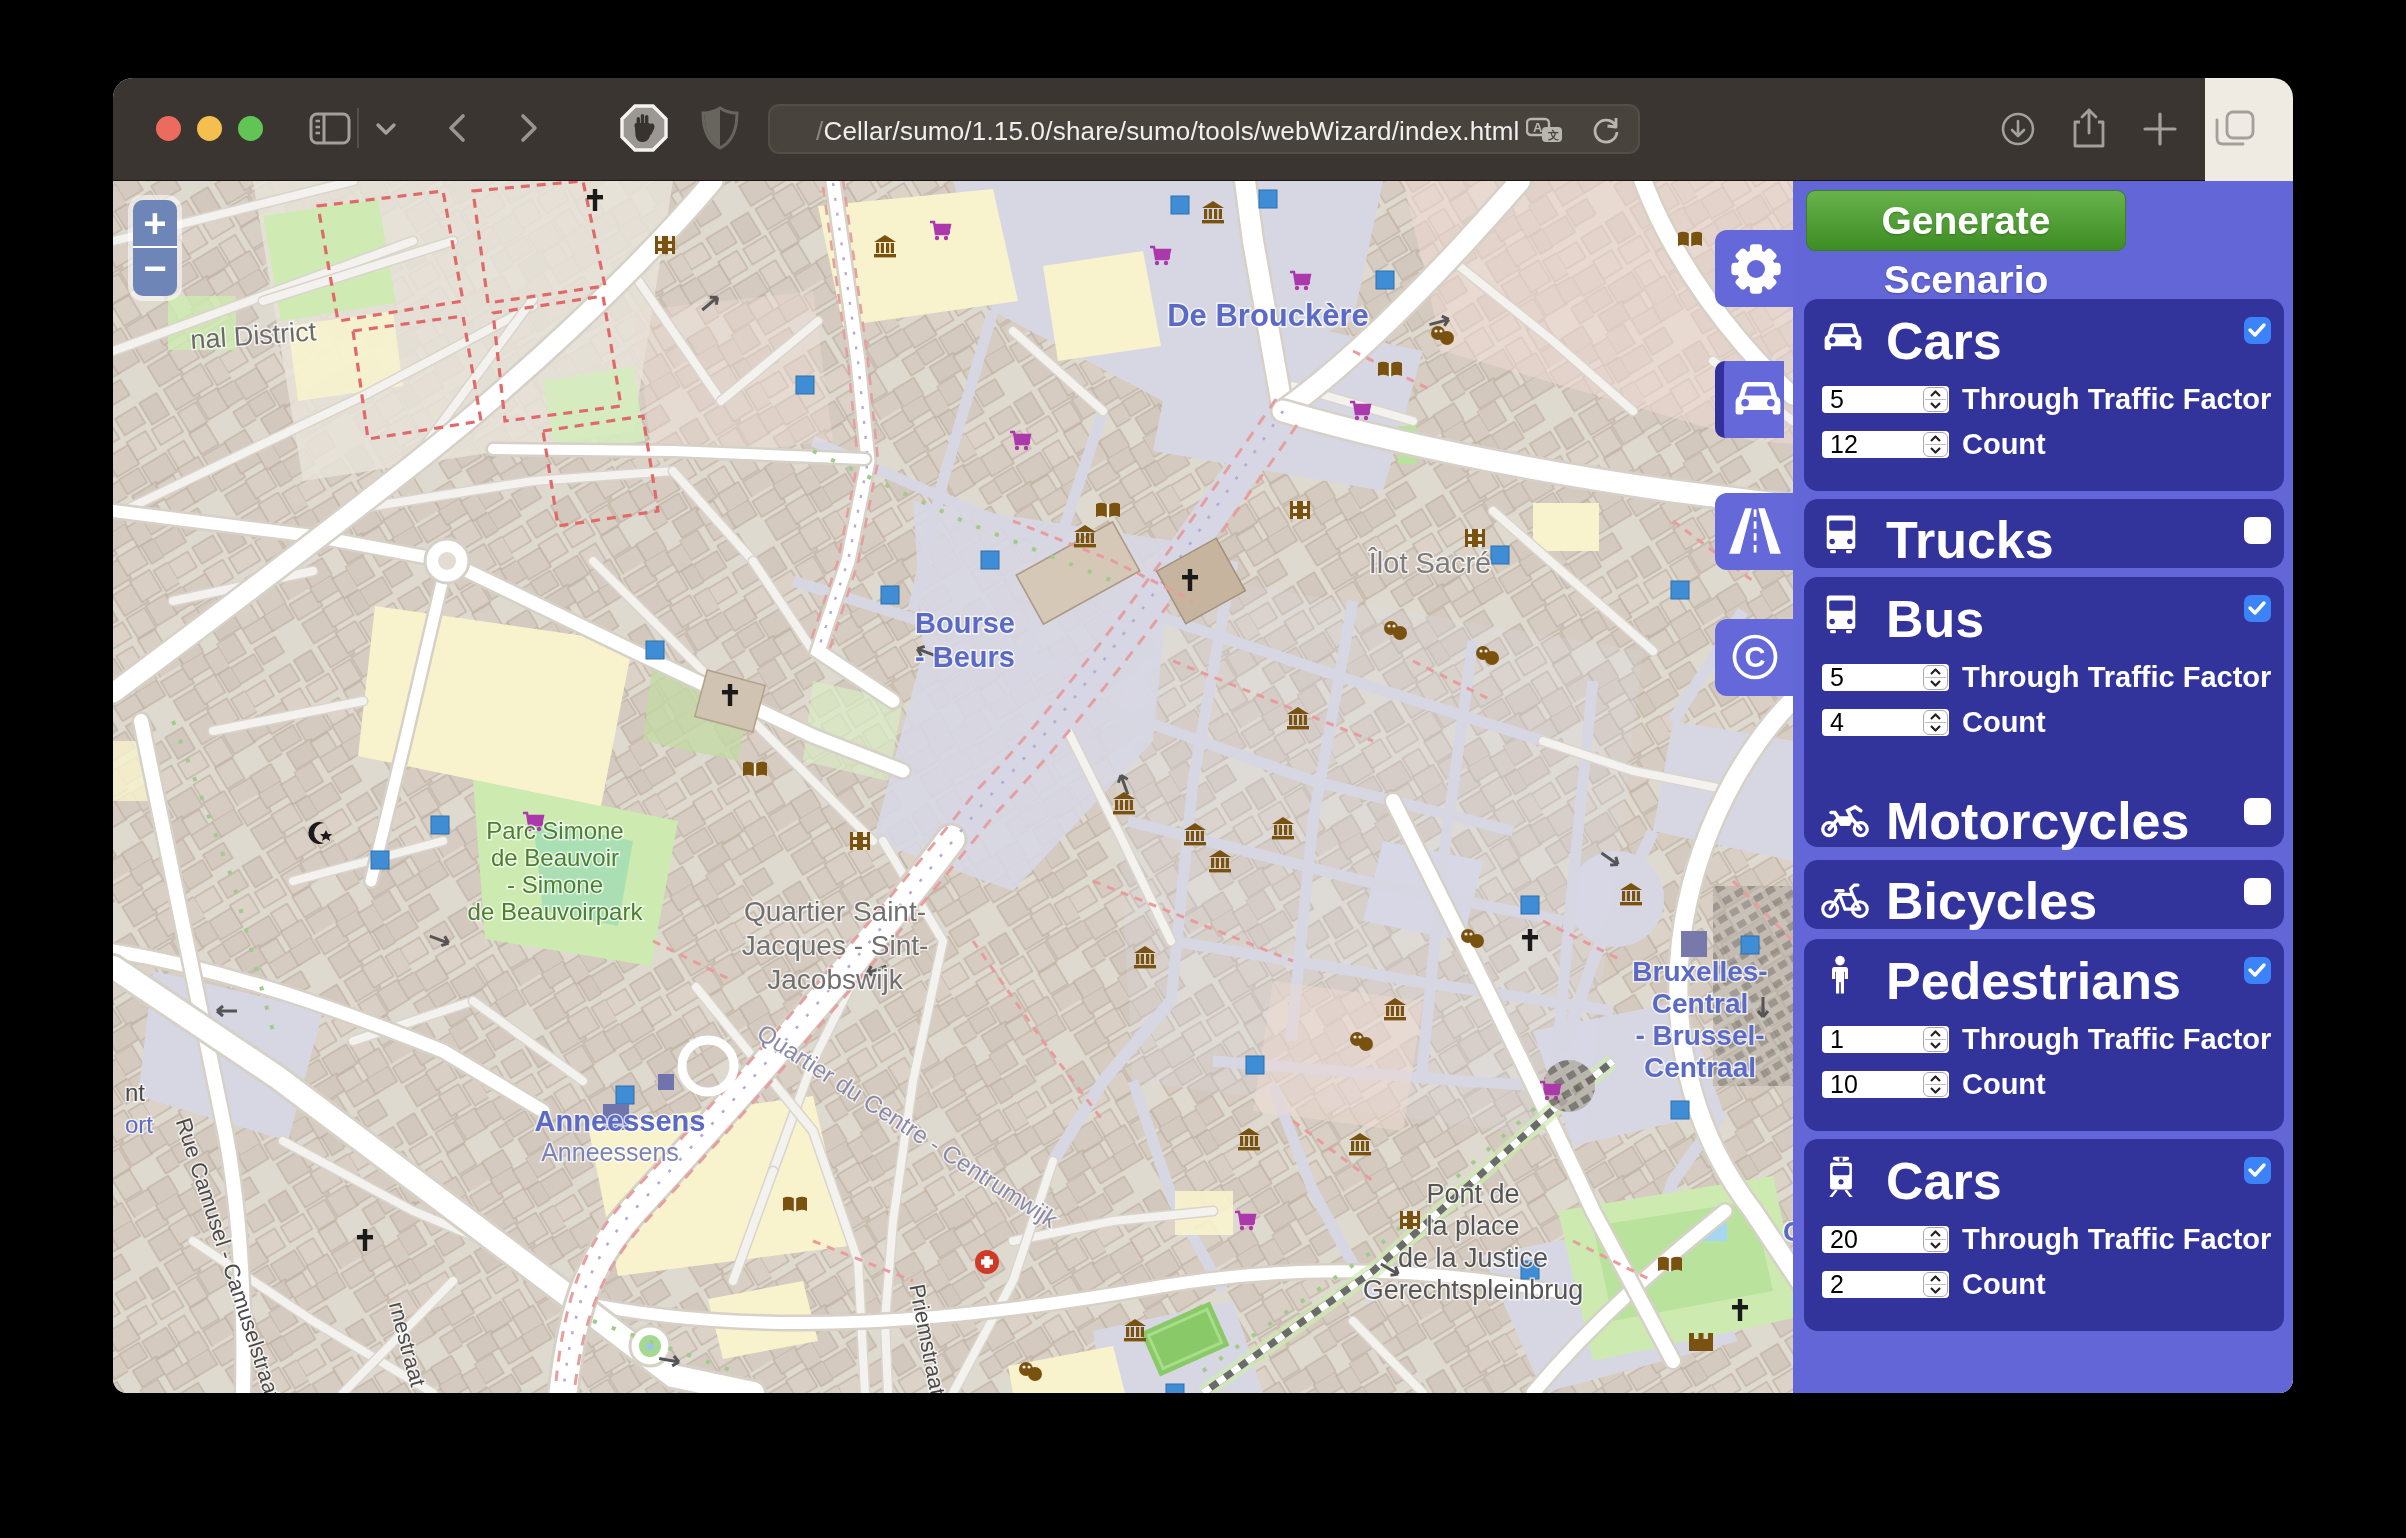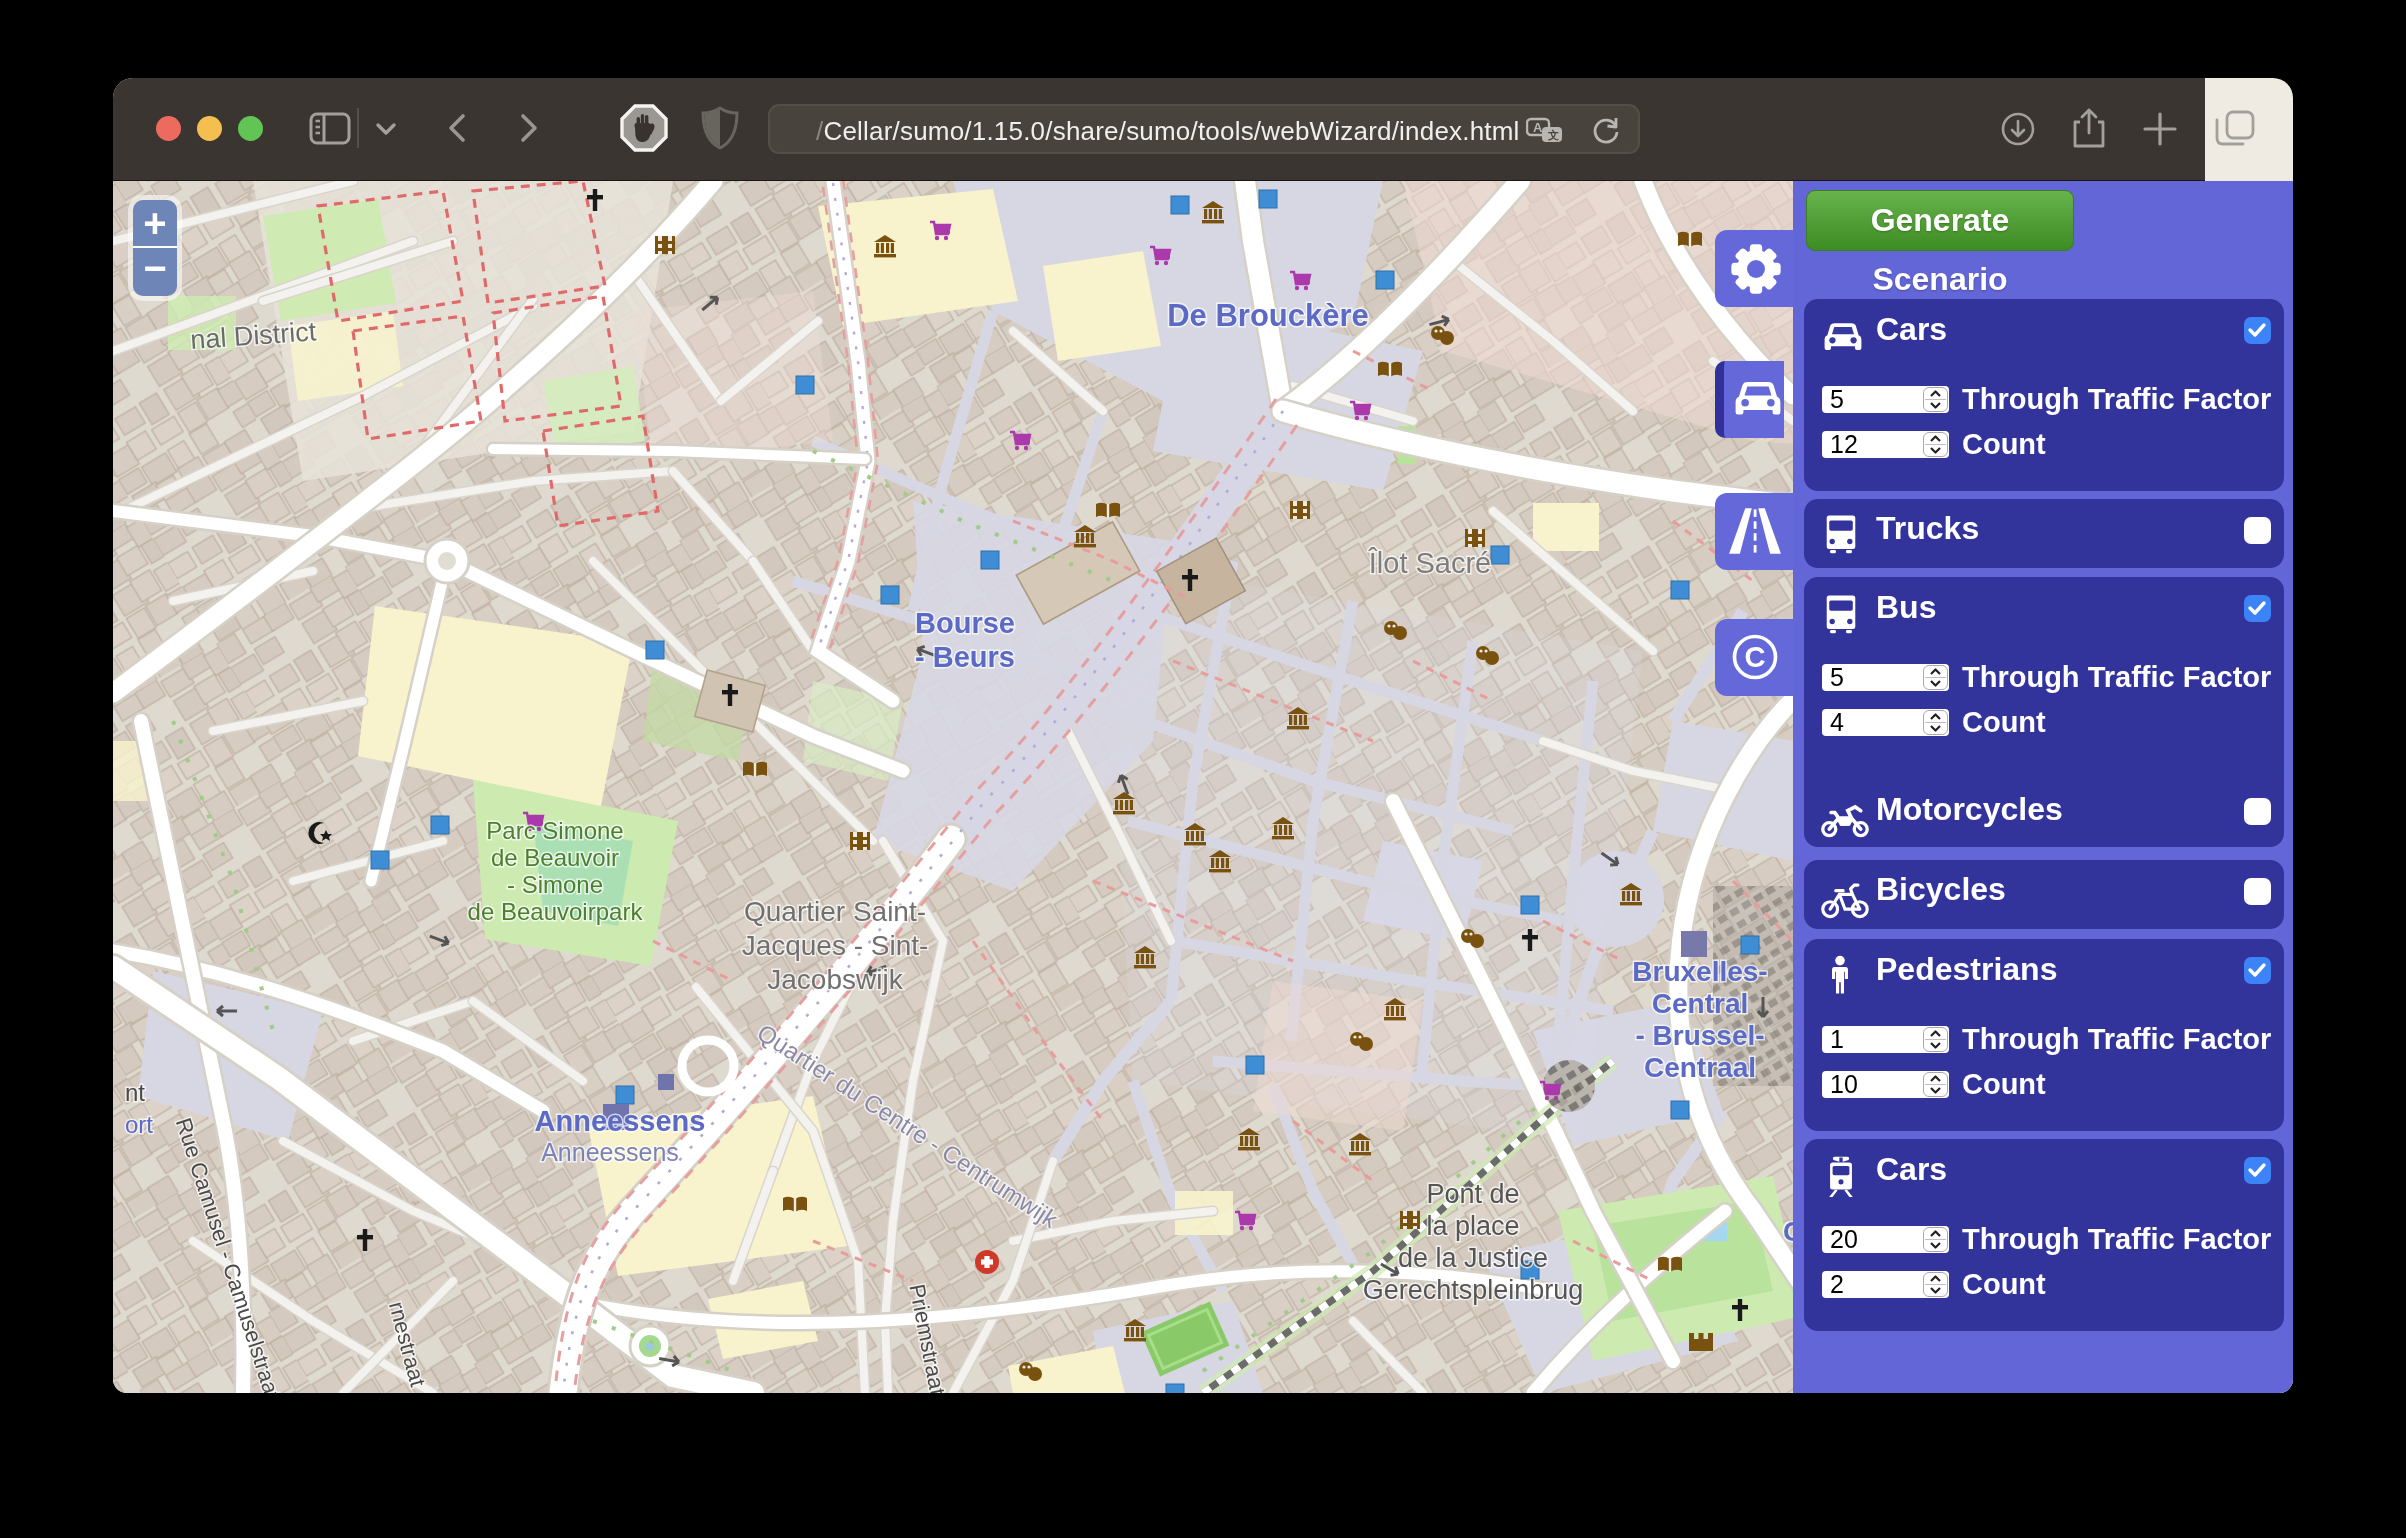--- a/index.html
+++ b/index.html
@@ -17,25 +17,25 @@
   box-shadow:0 0 0 5px rgba(255,255,255,0.55); overflow:hidden; }
 .zbtn { width:44px; height:48px; background:#6e85b7; color:#fff; font-size:40px; font-weight:bold;
   text-align:center; line-height:46px; }
 #zoomctl .zbtn:first-child { border-bottom:2px solid #fff; }
 #panel { position:absolute; left:1680px; top:0; width:500px; height:1212px; background:#6366d6; }
 .tab { position:absolute; left:1602px; width:78px; height:77px; background:#6468d8;
   border-radius:12px 0 0 12px; color:#fff; }
 .tab.active { border-left:9px solid #32309b; width:69px; border-radius:10px 0 0 10px; }
 .tab svg { position:absolute; left:13px; top:11px; }
 .tab.active svg { left:6px; }
-#genbtn { position:absolute; left:1693px; top:9px; width:268px; height:61px;
+#genbtn { position:absolute; left:1693px; top:9px; width:320px; height:61px;
   background:linear-gradient(#68b34b,#3e8c24); border:1px solid #3b7d20; border-radius:9px;
-  color:#fff; font-size:32px; font-weight:bold; text-align:center; line-height:59px; text-shadow:0 1px 2px rgba(0,0,0,0.25); }
+  color:#fff; font-size:39px; font-weight:bold; text-align:center; line-height:59px; text-shadow:0 1px 2px rgba(0,0,0,0.25); }
 .card { position:absolute; left:1691px; width:480px; background:#33339c; border-radius:14px; color:#fff; }
-.card .title { position:absolute; left:72px; font-size:32px; font-weight:bold; }
+.card .title { position:absolute; left:82px; font-size:52px; font-weight:bold; }
 .card .cicon { position:absolute; left:16px; }
 .chk { position:absolute; right:13px; top:18px; width:27px; height:27px; border-radius:7px; background:#fff; }
 .chk.on { background:#3b83f6; }
 .chk.on svg { position:absolute; left:3px; top:4px; }
 .inprow { position:absolute; left:18px; height:27px; }
 .inp { position:absolute; left:0; top:0; width:127px; height:27px; background:#fff; border-radius:4px;
   color:#000; font-size:25px; line-height:27px; padding-left:8px; }
 .spin { position:absolute; right:1px; top:1px; width:25px; height:25px; background:#ffffff;
   border:1px solid #a9a9a9; border-radius:6px; }
 .ilabel { position:absolute; left:140px; top:-3px; font-size:29px; font-weight:bold; color:#fff; white-space:nowrap; }

